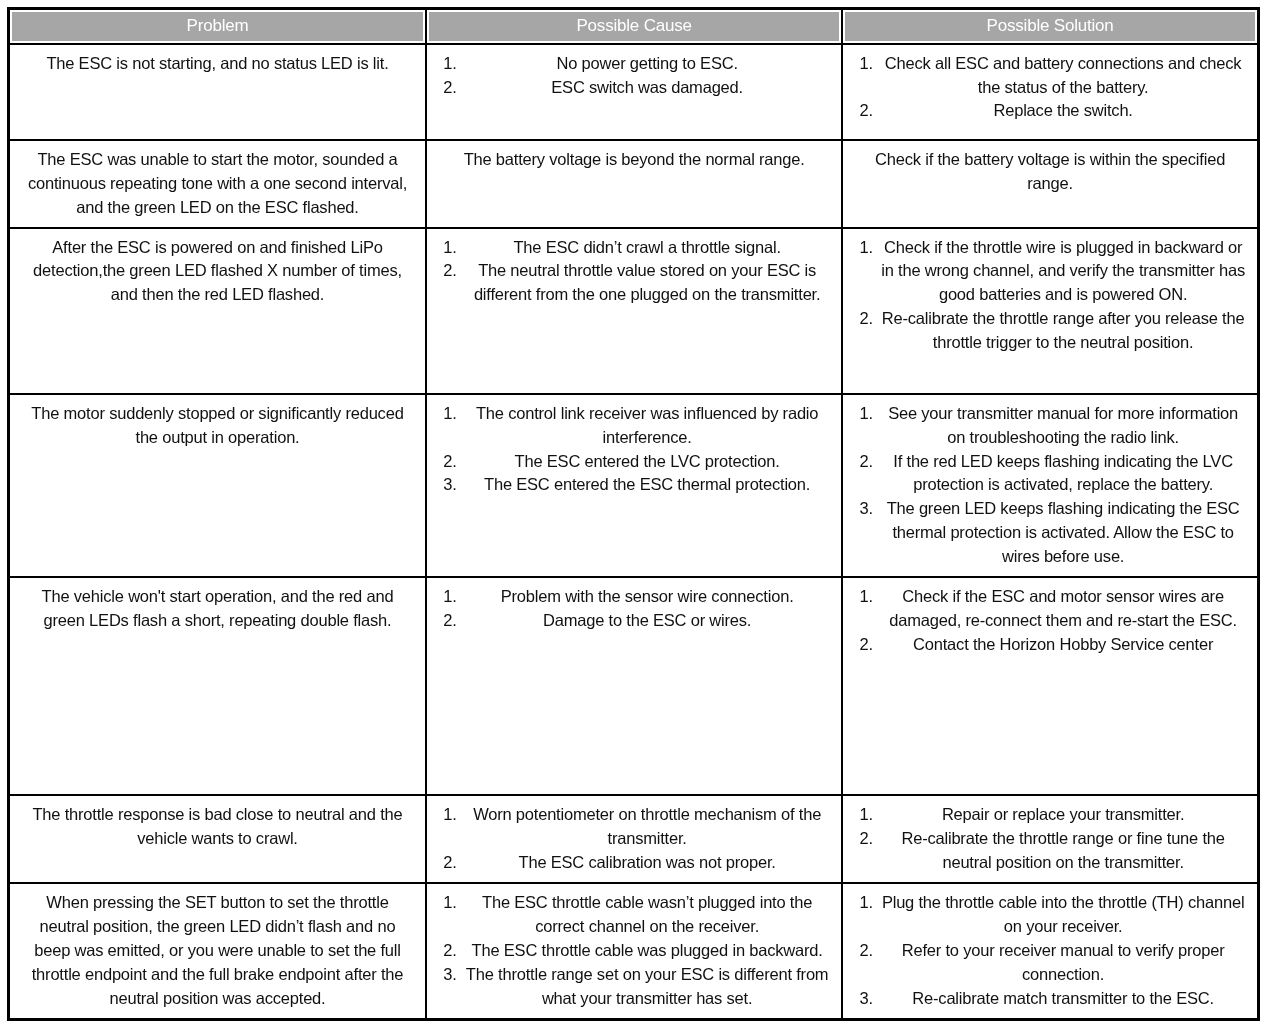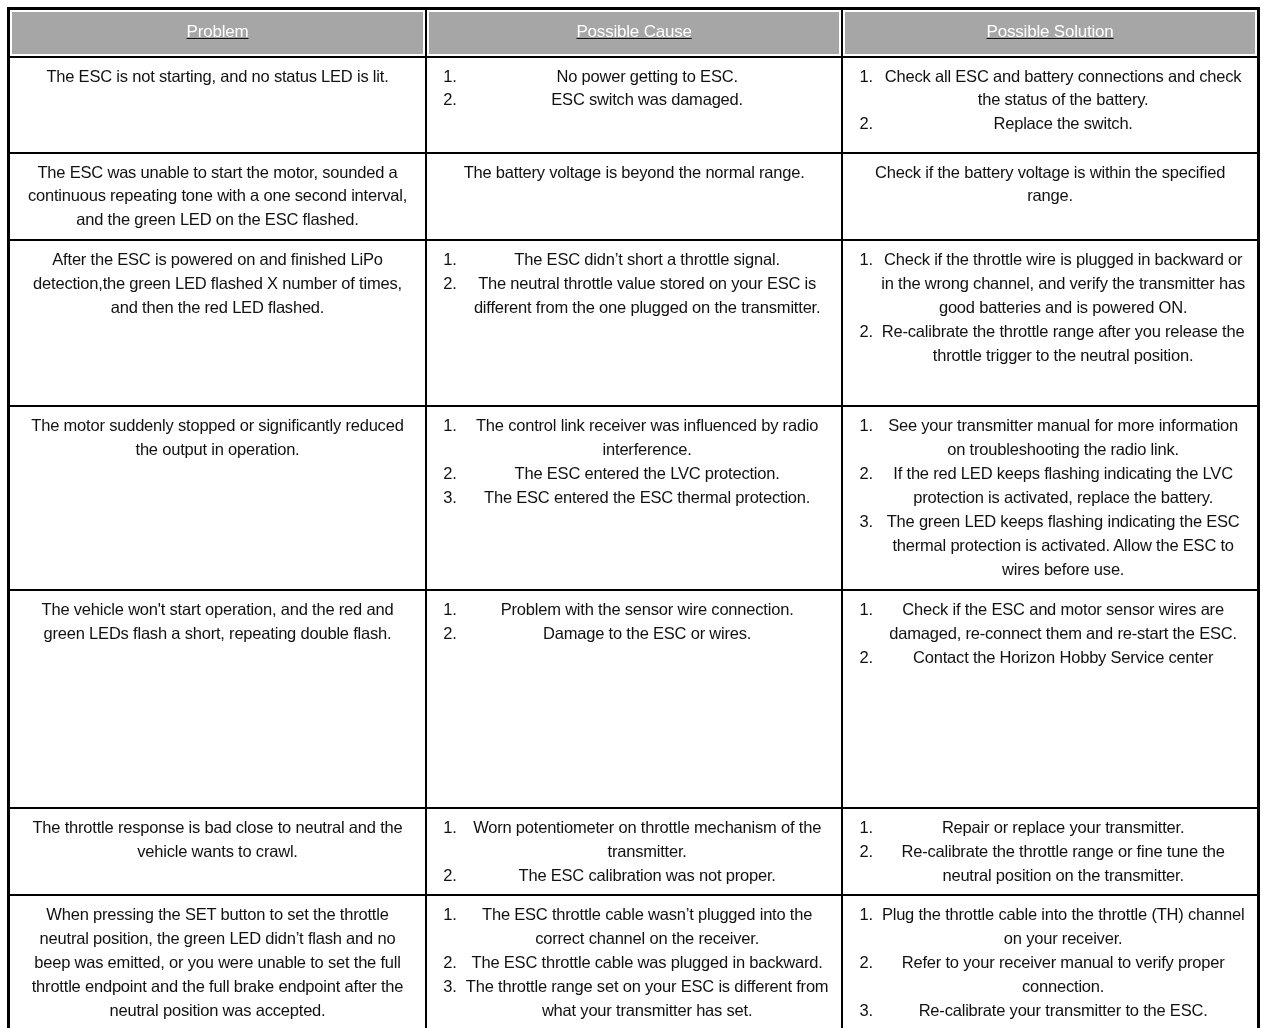--- a/index.html
+++ b/index.html
@@ -34,21 +34,21 @@
     border: 2px solid var(--border-color);
     vertical-align: top;
     text-align: center;
     font-size: 16.5px;
     line-height: 1.45;
     letter-spacing: -0.2px;
   }
   .ts-table col.c1 { width: 33.4%; }
   .ts-table col.c2 { width: 33.3%; }
   .ts-table col.c3 { width: 33.3%; }
-  .ts-table thead tr { height: 48px; text-decoration: underline; }
+  .ts-table thead tr { height: 35px; }
   .ts-table th {
     background: var(--header-bg);
     color: var(--header-text);
     font-weight: normal;
     text-align: center;
     vertical-align: middle;
     font-size: 17px;
     box-shadow: inset 0 0 0 2px #ffffff; 
     padding: 4px 6px;
   }
@@ -121,21 +121,21 @@
             <div class="plain">Check if the battery voltage is within the specified range.</div>
           </td>
         </tr>
         <tr>
           <td>
             <div class="plain">After the ESC is powered on and finished LiPo detection,the green LED flashed X number of times, and then the red LED flashed.</div>
           </td>
           <td>
             <div class="num-item">
               <span class="num">1.</span>
-              <span class="txt">The ESC didn’t short a throttle signal.</span>
+              <span class="txt">The ESC didn’t crawl a throttle signal.</span>
             </div>
             <div class="num-item">
               <span class="num">2.</span>
               <span class="txt">The neutral throttle value stored on your ESC is different from the one plugged on the transmitter.</span>
             </div>
           </td>
           <td>
             <div class="num-item">
               <span class="num">1.</span>
               <span class="txt">Check if the throttle wire is plugged in backward or in the wrong channel, and verify the transmitter has good batteries and is powered ON.</span>
@@ -251,19 +251,19 @@
             <div class="num-item">
               <span class="num">1.</span>
               <span class="txt">Plug the throttle cable into the throttle (TH) channel on your receiver.</span>
             </div>
             <div class="num-item">
               <span class="num">2.</span>
               <span class="txt">Refer to your receiver manual to verify proper connection.</span>
             </div>
             <div class="num-item">
               <span class="num">3.</span>
-              <span class="txt">Re-calibrate your transmitter to the ESC.</span>
+              <span class="txt">Re-calibrate match transmitter to the ESC.</span>
             </div>
           </td>
         </tr>
       </tbody>
   </table>
 </div>
 
 </body></html>

